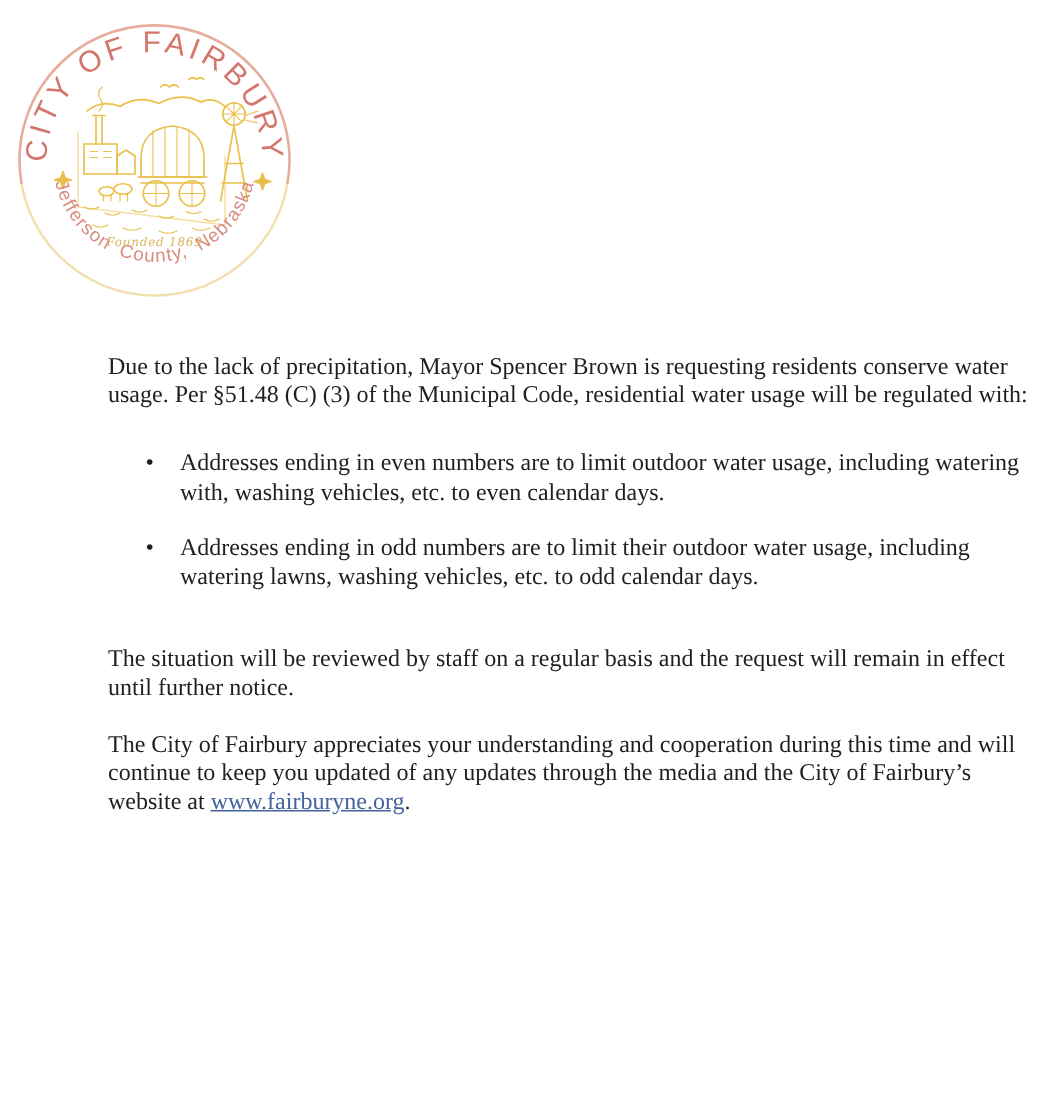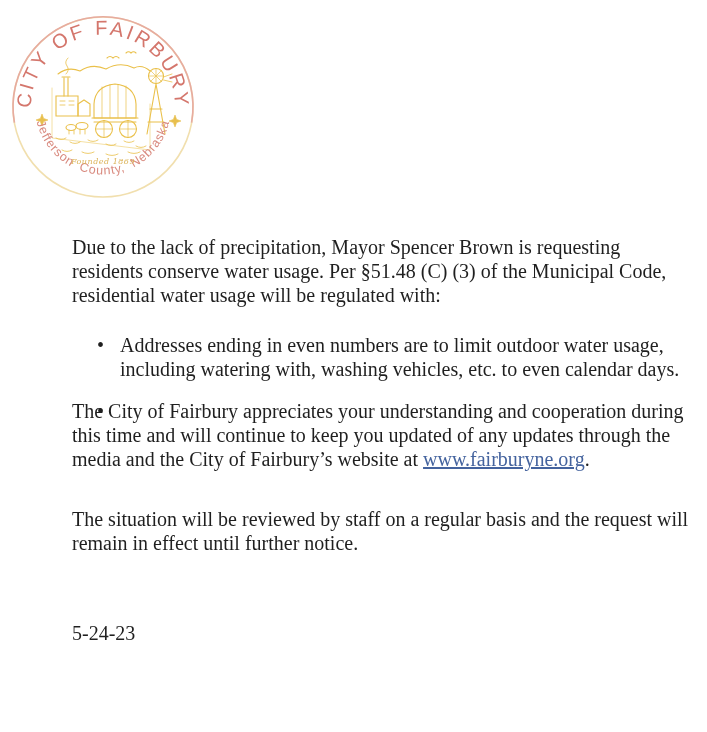--- a/index.html
+++ b/index.html
@@ -42,21 +42,21 @@
     font-style: italic;
     font-size: 8px;
     letter-spacing: 0.5px;
     fill: #dcb357;
   }
   .content {
     position: absolute;
     left: 72px;
     top: 235px;
     width: 620px;
-    font-size: 20px;
+    font-size: 16px;
     line-height: 1.2;
   }
   .para { margin: 0; }
   .bullets {
     margin: 26px 0 0 0;
     padding: 0 0 0 48px;
     list-style: none;
   }
   .bullet-item { position: relative; }
   .bullet-item + .bullet-item { margin-top: 18px; }
@@ -148,23 +148,23 @@
 
     <p class="para para-intro">Due to the lack of precipitation, Mayor Spencer Brown is requesting residents conserve water usage. Per §51.48 (C) (3) of the Municipal Code, residential water usage will be regulated with:</p>
 
     <ul class="bullets">
       <li class="bullet-item">
         <span class="bullet-marker">•</span>
         <span>Addresses ending in even numbers are to limit outdoor water usage, including watering with, washing vehicles, etc. to even calendar days.</span>
       </li>
       <li class="bullet-item">
         <span class="bullet-marker">•</span>
+        <span>Addresses ending in odd numbers are to limit their outdoor water usage, including watering lawns, washing vehicles, etc. to odd calendar days.</span>
       </li>
     </ul>
 
+    <p class="para para-review">The situation will be reviewed by staff on a regular basis and the request will remain in effect until further notice.</p>
+
     <p class="para para-closing"><span>The City of Fairbury appreciates your understanding and cooperation during this time and will continue to keep you updated of any updates through the media and the City of Fairbury’s website at </span><a class="link">www.fairburyne.org</a><span>.</span></p>
 
-    <p class="para para-review">The situation will be reviewed by staff on a regular basis and the request will remain in effect until further notice.</p>
-
-    <p class="para doc-date">5-24-23</p>
 
   </div>
 </div>
 
 </body></html>

